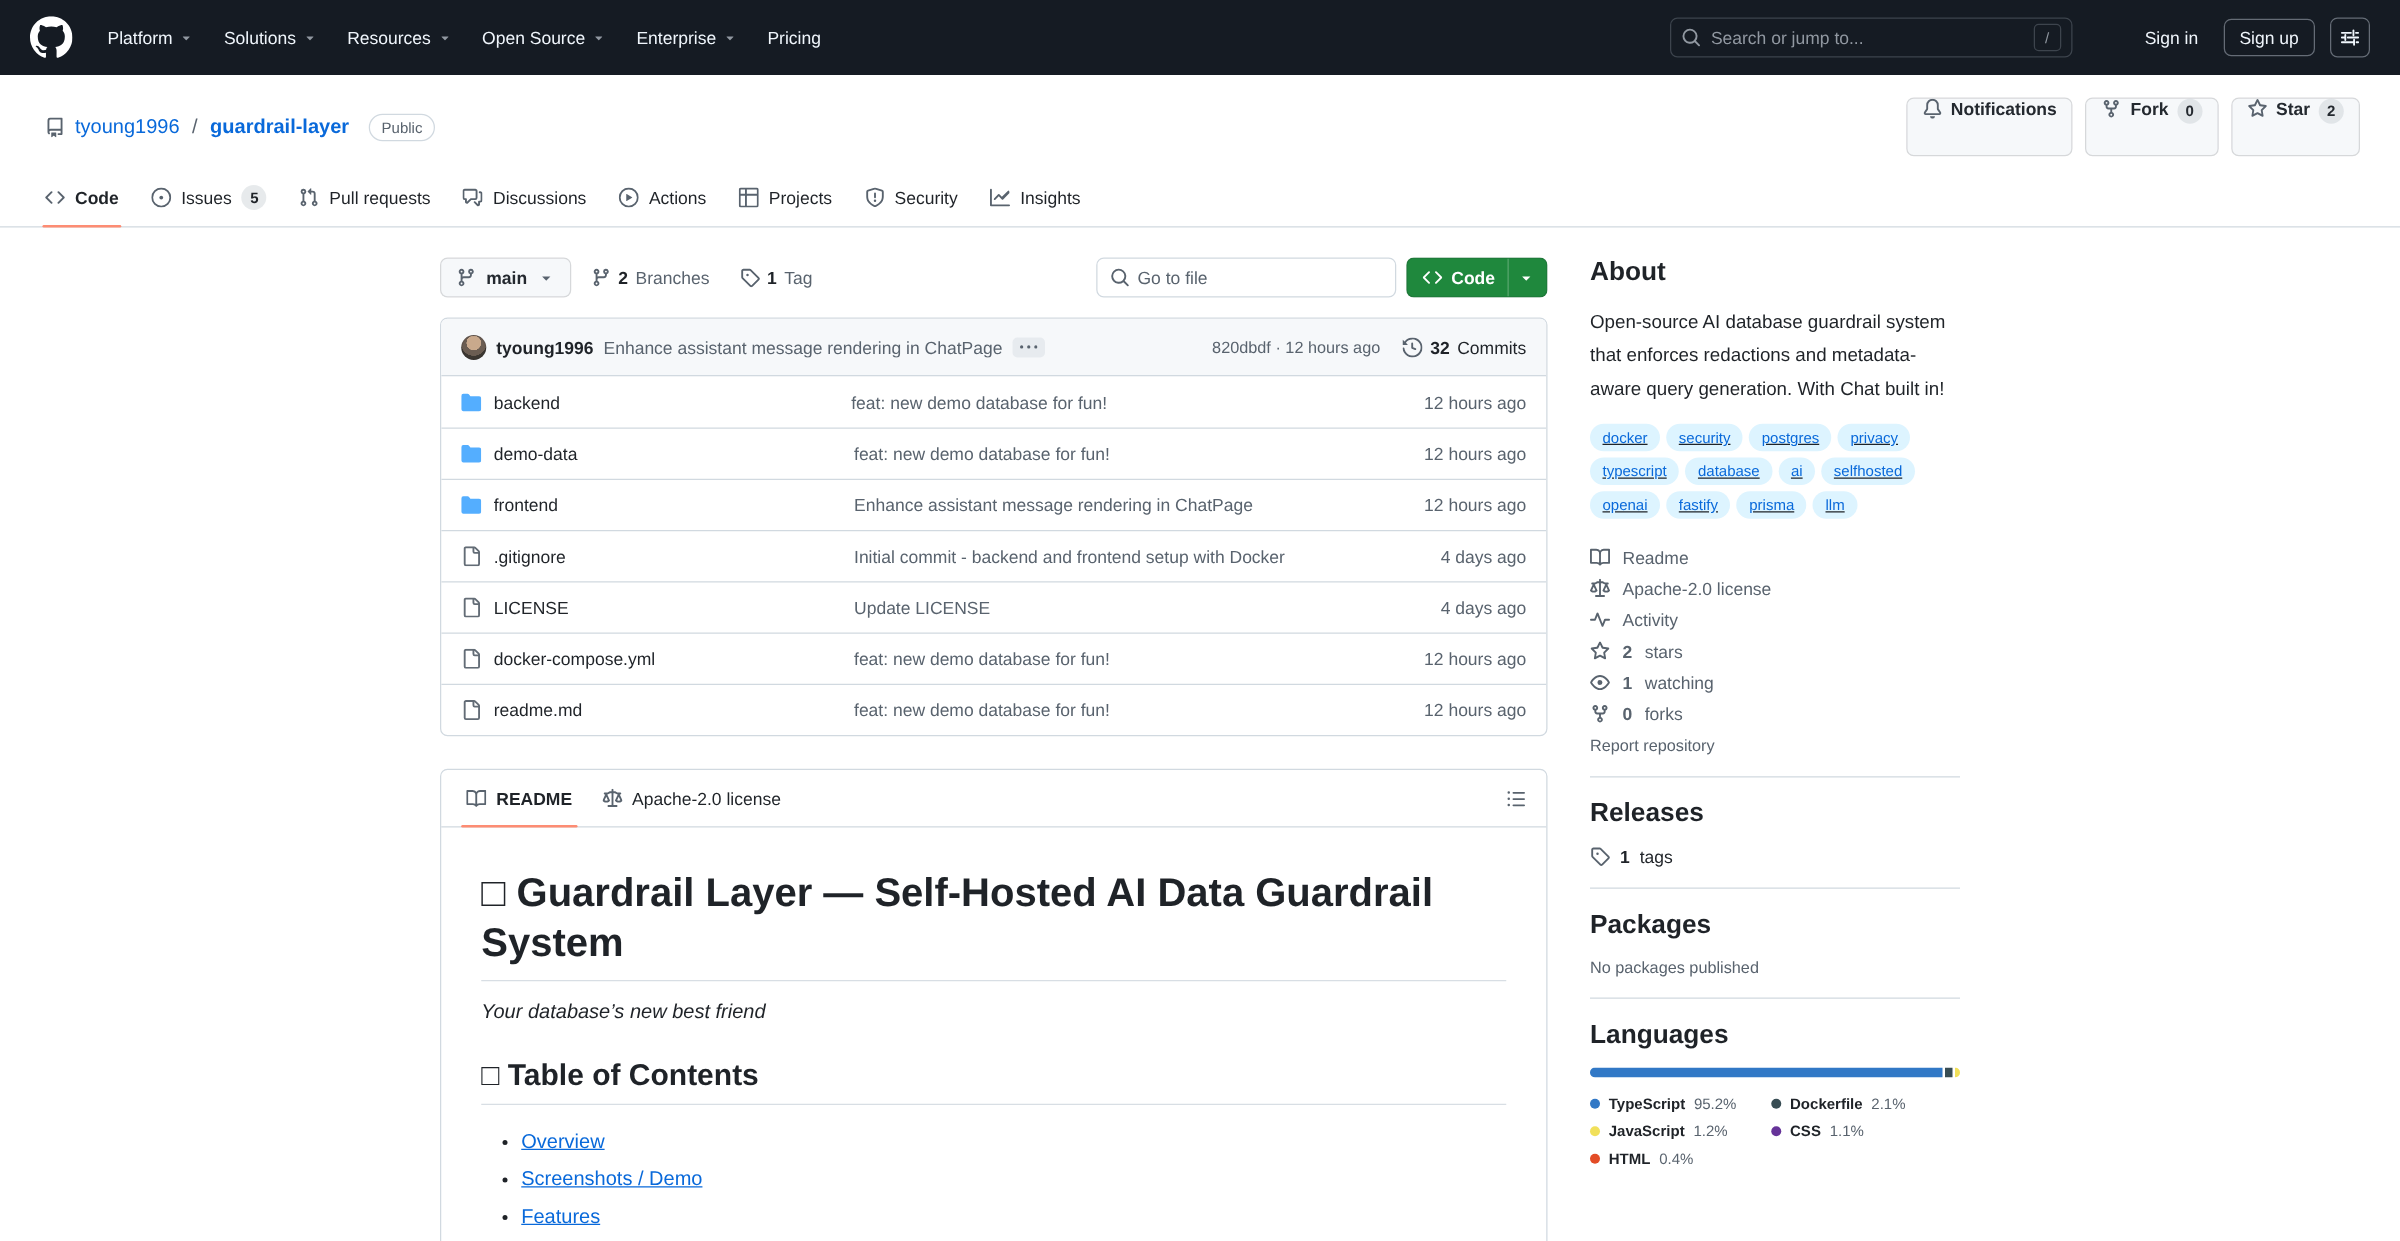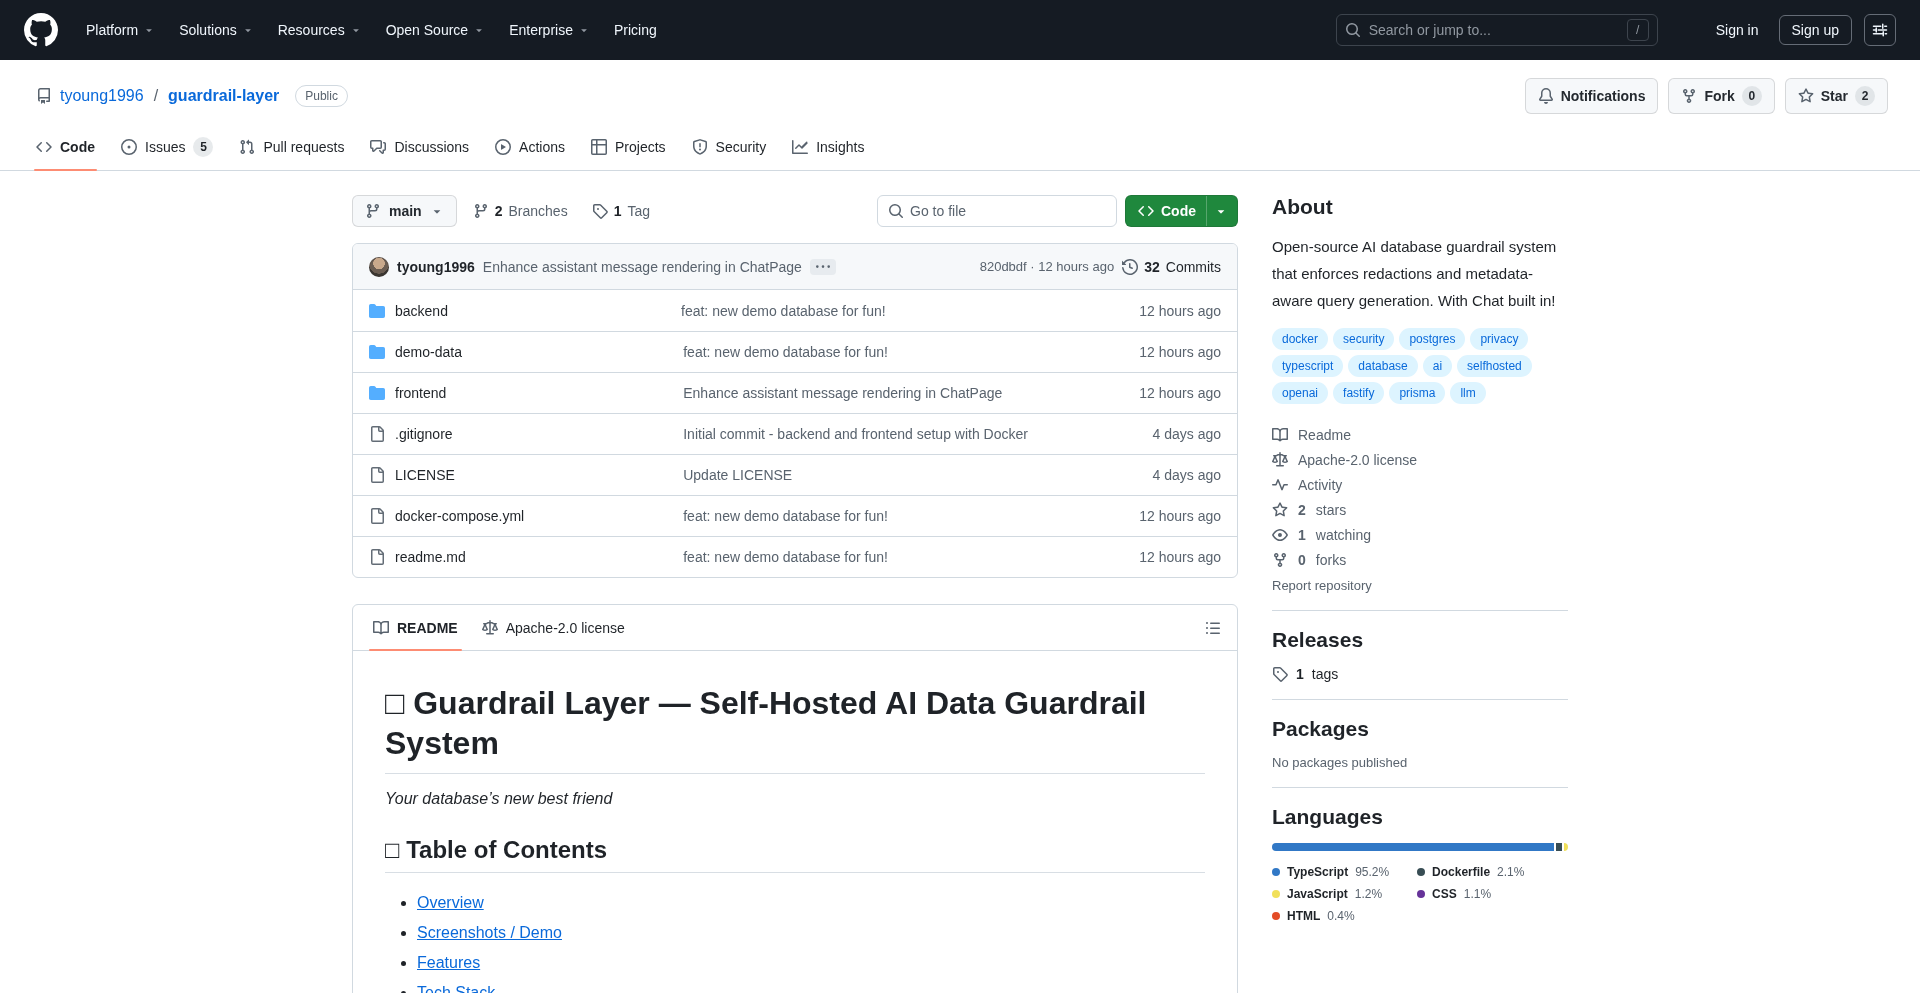--- a/index.html
+++ b/index.html
@@ -58,21 +58,21 @@
   .repo-title a{color:var(--link);}
   .repo-title .owner{font-weight:400;}
   .repo-title .slash{color:var(--muted); margin:0 2px;}
   .repo-title .name{font-weight:700;}
   .visibility-badge{
     margin-left:8px; font-size:12px; color:var(--muted); border:1px solid var(--border);
     border-radius:2em; padding:1px 9px; line-height:18px;
   }
   .repo-actions{margin-left:auto; display:flex; gap:10px;}
   .gh-btn{
-    display:flex; align-items:center; gap:7px; height:36px; padding:0 12px;
+    display:flex; gap:7px; height:47px; padding:0 12px;
     background:var(--box-header-bg); border:1px solid rgba(31,35,40,0.15); border-radius:6px;
     font-size:14px; font-weight:700; color:#24292f; cursor:pointer; font-family:inherit;
   }
   .gh-btn .b-icon{color:var(--muted);}
   .count-pill{
     background:rgba(175,184,193,0.3); border-radius:2em; font-size:12px; font-weight:700;
     min-width:20px; height:20px; display:flex; align-items:center; justify-content:center; padding:0 6px;
   }
 
   
@@ -131,21 +131,21 @@
     width:20px; height:20px; border-radius:50%;
     background:radial-gradient(circle at 50% 32%, #c9a98c 0 34%, #6b5d52 35% 60%, #3c3731 61%);
     box-shadow:inset 0 0 0 1px rgba(31,35,40,0.15);
   }
   .commit-author{font-weight:700;}
   .commit-msg{color:var(--muted); white-space:nowrap; overflow:hidden; text-overflow:ellipsis; max-width:360px;}
   .ellipsis-btn{
     border:none; background:#e7ebef; border-radius:4px; color:var(--muted); cursor:pointer;
     width:26px; height:16px; display:flex; align-items:center; justify-content:center;
   }
-  .commit-right{margin-left:auto; display:flex; align-items:center; gap:8px;}
+  .commit-right{margin-left:auto; display:flex; align-items:center; gap:18px;}
   .commit-meta{color:var(--muted); font-size:13px;}
   .commits-link{display:flex; align-items:center; gap:6px; font-size:14px; color:var(--text);}
   .commits-link .h-icon{color:var(--muted);}
   .commits-link .num{font-weight:700;}
   .file-row{
     display:grid; grid-template-columns:minmax(0,4fr) minmax(0,5fr) 150px;
     align-items:center; height:41px; padding:0 16px; font-size:14px;
   }
   .file-row + .file-row{border-top:1px solid var(--border);gap:20px;}
   .file-name{display:flex; align-items:center; gap:10px;}
@@ -183,21 +183,21 @@
     border-bottom:1px solid #d8dee4; margin-bottom:16px;
   }
   .md-toc{margin-left:32px; font-size:16px; line-height:1.75;}
   .md-toc li{margin:2px 0;}
   .md-toc a{color:var(--link); text-decoration:underline;margin-top:12px;}
 
   
   .sidebar{font-size:14px;}
   .sb-title{font-size:21px; font-weight:700; margin-bottom:14px;}
   .sb-about-desc{font-size:15px; line-height:1.8; margin-bottom:14px;}
-  .topics{display:flex; flex-wrap:wrap; gap:5px; list-style:none; margin-bottom:18px;}
+  .topics{display:flex; flex-wrap:wrap; gap:5px; list-style:none; margin-bottom:18px;text-decoration:underline;}
   .topic{
     background:var(--topic-bg); color:var(--topic-text); font-size:12px; border-radius:2em;
     padding:0 10px; height:22px; display:flex; align-items:center; cursor:pointer;
   }
   .sb-meta{list-style:none;}
   .sb-meta li{display:flex; align-items:center; gap:10px; color:var(--muted); padding:4.5px 0; cursor:pointer;}
   .sb-meta .num{font-weight:700;}
   .report-link{display:inline-block; color:var(--muted); font-size:13px; margin-top:6px; cursor:pointer;}
   .sb-divider{border:none; border-top:1px solid var(--border); margin:17px 0;}
   .tags-link{display:flex; align-items:center; gap:8px; color:var(--text); cursor:pointer;}

